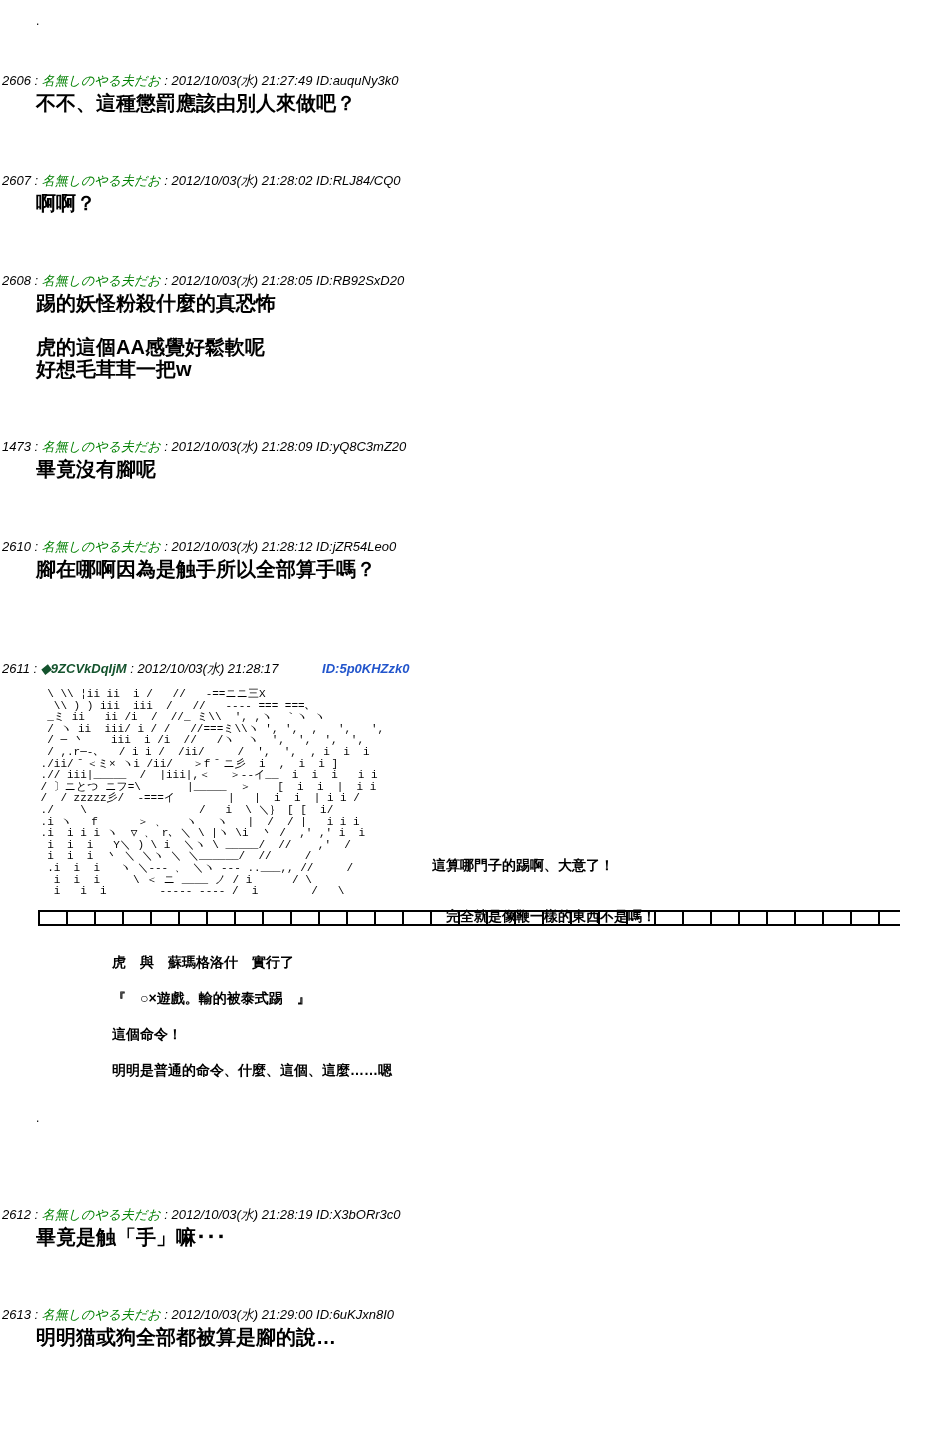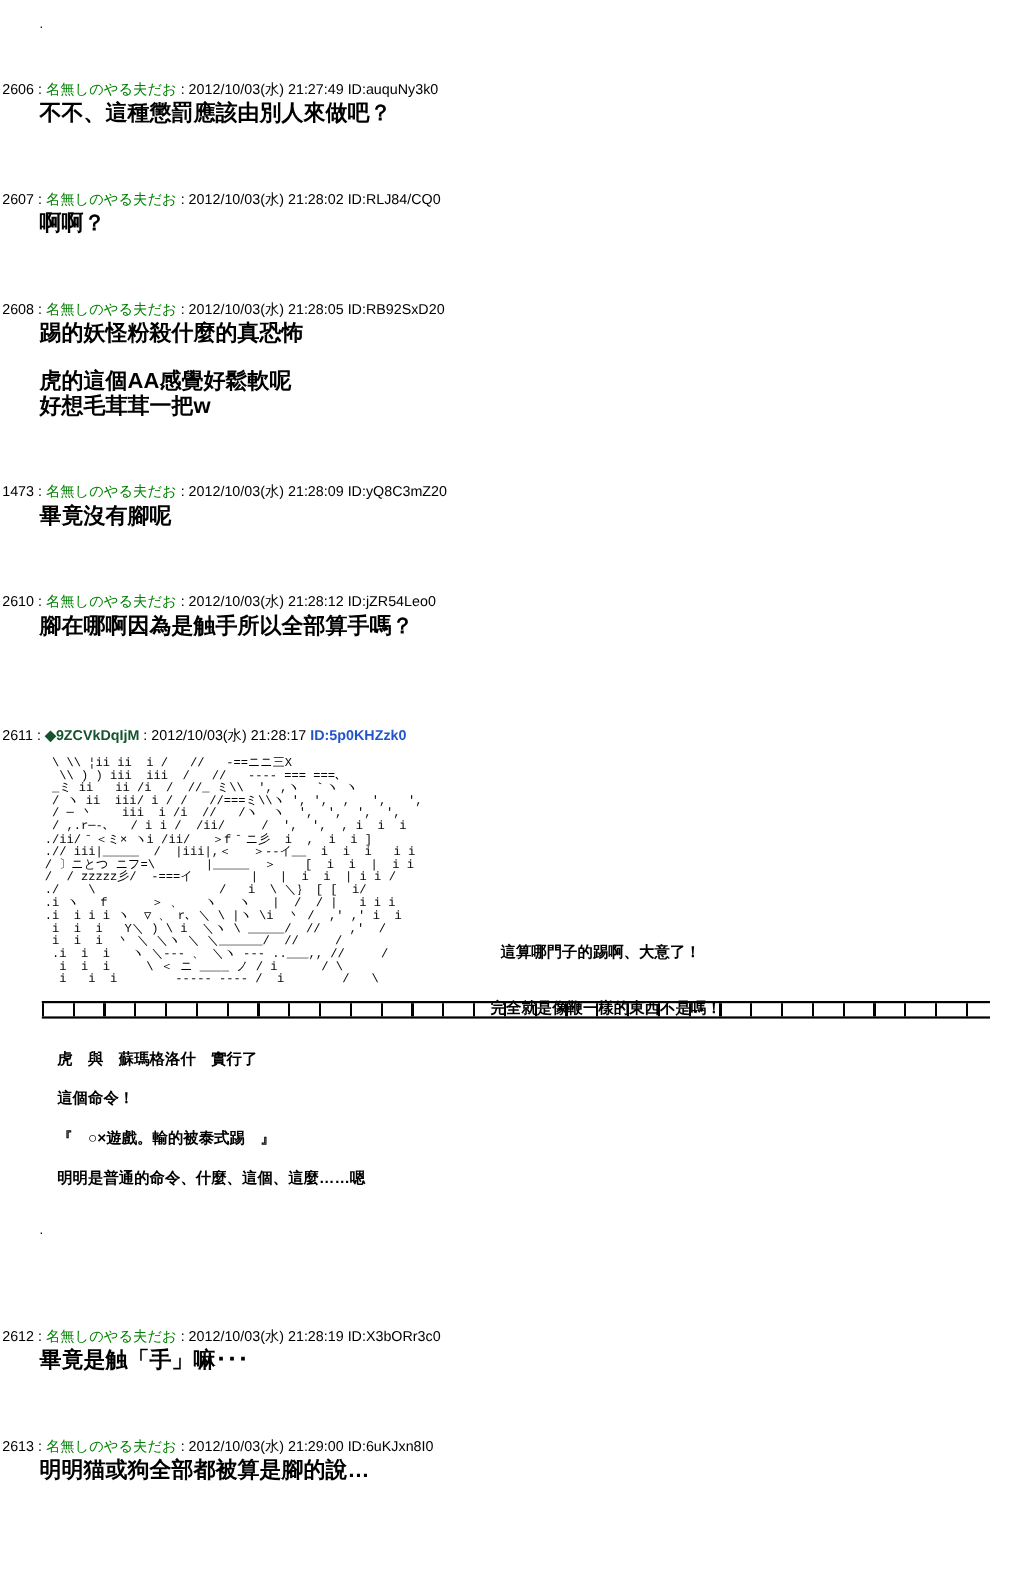--- a/index.html
+++ b/index.html
@@ -21,20 +21,21 @@
   }
   .post {
     padding: 0 0 0 0;
     margin: 0;
   }
   .post-header {
     font-size: 13px;
     line-height: 18px;
     white-space: nowrap;
     padding-left: 2px;
+    font-style: italic;
   }
   .post-num {
     color: #000000;
   }
   .sep {
     color: #000000;
   }
   .post-name {
     color: #008000;
     font-weight: normal;
@@ -45,20 +46,21 @@
   }
   .post-date {
     color: #000000;
   }
   .post-id {
     color: #000000;
   }
   .post-id.hl {
     color: #2255cc;
     font-weight: bold;
+    margin-left: 40px;
   }
   .post-body {
     font-size: 20px;
     font-weight: bold;
     line-height: 22px;
     padding-left: 36px;
     margin-top: 2px;
   }
   .post-body .line {
     white-space: pre-wrap;
@@ -80,38 +82,38 @@
     letter-spacing: 0px;
     color: #000000;
   }
   .aa-speech {
     position: absolute;
     font-size: 14px;
     font-weight: bold;
     line-height: 22px;
     white-space: nowrap;
   }
-  .sp1 { left: 432px; top: 165px; margin-left: 23px; }
+  .sp1 { left: 432px; top: 165px; }
   .sp2 { left: 446px; top: 216px; }
 
   .dashed-rule {
     margin: 12px 0 0 38px;
     width: 862px;
     height: 12px;
     border-top: 2px solid #000;
     border-bottom: 2px solid #000;
     background-image: repeating-linear-gradient(
       to right,
       #000 0px, #000 2px,
       transparent 2px, transparent 28px
     );
   }
   .narration {
     margin-top: 18px;
-    padding-left: 52px;
+    padding-left: 112px;
     font-size: 14px;
     font-weight: bold;
     line-height: 36px;
   }
   .narration .nline { white-space: pre-wrap; }
   .dot-row {
     font-size: 12px;
     padding-left: 36px;
     line-height: 16px;
     color: #000;
@@ -244,22 +246,22 @@
    i  i  i     \ ＜ ニ ____ ノ / i      / \
    i   i  i        ----- ---- /  i        /   \</pre>
       <div class="aa-speech sp1">這算哪門子的踢啊、大意了！</div>
       <div class="aa-speech sp2">完全就是像鞭一樣的東西不是嗎！</div>
     </div>
 
     <div class="dashed-rule"></div>
 
     <div class="narration">
       <div class="nline">虎　與　蘇瑪格洛什　實行了</div>
+      <div class="nline">『　○×遊戲。輸的被泰式踢　』</div>
       <div class="nline">這個命令！</div>
-      <div class="nline">『　○×遊戲。輸的被泰式踢　』</div>
       <div class="nline">明明是普通的命令、什麼、這個、這麼……嗯</div>
     </div>
   </div>
 
   <div class="spacer-sm"></div>
   <div class="dot-row">.</div>
   <div class="spacer-lg"></div>
   <div class="spacer-sm"></div>
 
   <div class="post">

